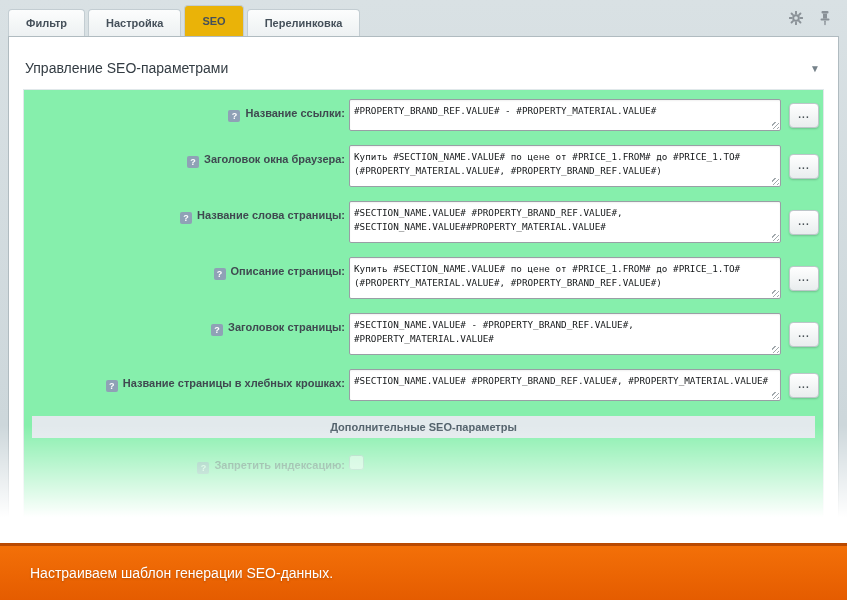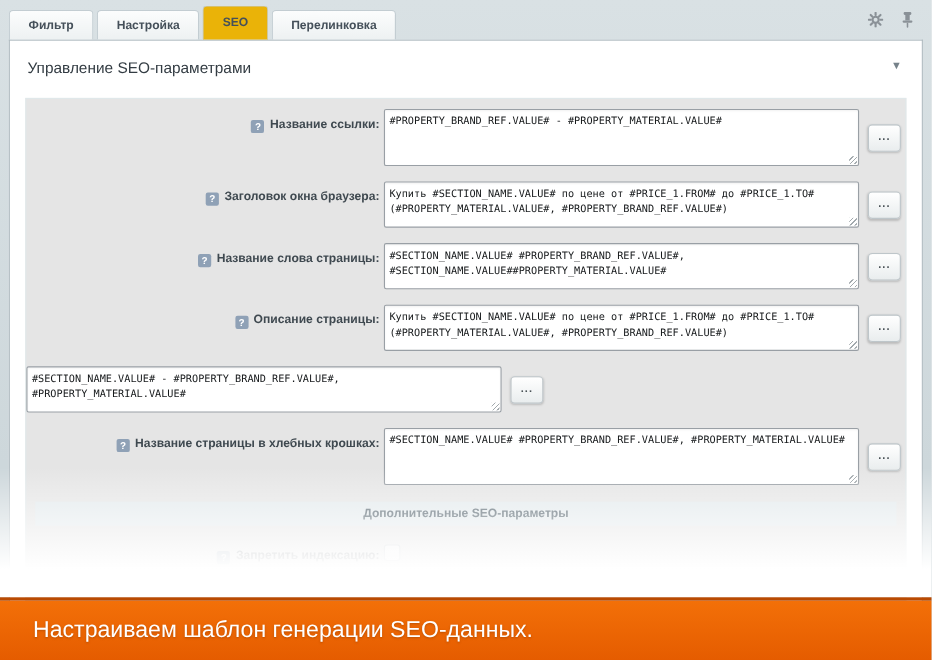--- a/index.html
+++ b/index.html
@@ -11,50 +11,50 @@
   
   .tabbar{position:absolute;top:0;left:0;right:0;height:36px;display:flex;align-items:flex-end;padding-left:8px;box-sizing:border-box;z-index:2}
   .tab{position:relative;margin-right:3px;height:27px;box-sizing:border-box;display:flex;align-items:center;
     padding:0 17px;background:linear-gradient(#fcfdfd,#edf1f2);border:1px solid #c3cdd2;border-bottom:none;
     border-radius:4px 4px 0 0;font-size:11px;font-weight:bold;color:#45505a;cursor:pointer;white-space:nowrap}
   .tab.active{height:31px;background:#eab308;z-index:3}
   .tabbar-icons{position:absolute;right:16px;top:10px;display:flex;gap:16px;align-items:center}
   .tabbar-icons svg{display:block;cursor:pointer}
   
   .panel{position:absolute;left:8px;right:8px;top:36px;bottom:0;background:#fff;border:1px solid #b0bbc0;border-bottom:none;box-sizing:border-box;z-index:1}
-  .panel-header{display:flex;justify-content:space-between;padding:16px 16px 0 16px;height:30px;box-sizing:content-box}
+  .panel-header{display:flex;justify-content:space-between;align-items:center;padding:16px 16px 0 16px;height:30px;box-sizing:content-box}
   .panel-title{font-size:14px;color:#333c43}
   .collapse{font-size:10px;color:#76828a;cursor:pointer;padding:2px}
-  .inner{position:absolute;left:14px;right:14px;top:52px;bottom:0;background:#e5e5e5;border:1px solid #e0e8ea;box-sizing:border-box;padding-top:9px}
+  .inner{position:absolute;left:14px;right:14px;top:52px;bottom:0;background:#86efac;border:1px solid #e0e8ea;box-sizing:border-box;padding-top:9px}
   
   .row{display:flex;margin-bottom:14px}
   .cell-l{flex:0 0 325px;box-sizing:border-box;text-align:right;padding:7px 4px 0 0;font-size:11px;font-weight:bold;color:#3f4950;line-height:14px}
   .help{display:inline-block;width:12px;height:12px;background:#8fa1b6;border-radius:2px;color:#fff;font-size:9px;line-height:12px;text-align:center;font-weight:bold;vertical-align:-2px;margin-right:5px;cursor:pointer}
   .cell-r{display:flex;align-items:center}
   .ta-wrap{position:relative}
   textarea{display:block;width:432px;box-sizing:border-box;border:1px solid #999fa5;border-radius:2px;background:#fff;
     font-family:"DejaVu Sans Mono",monospace;font-size:9.3px;line-height:14px;color:#15181a;padding:4px;
     resize:none;overflow:hidden;box-shadow:inset 0 1px 2px rgba(0,0,0,.06)}
-  textarea.h1{height:52px}
+  textarea.h1{height:32px}
   textarea.h2{height:42px}
   .grip{position:absolute;right:2px;bottom:2px;width:7px;height:7px;
     background:repeating-linear-gradient(135deg,transparent 0 2px,#a2a9ad 2px 3px);cursor:nwse-resize}
   .more{margin-left:8px;width:30px;height:25px;background:linear-gradient(#ffffff,#e9edee);border:1px solid #bec6ca;
     border-radius:4px;box-shadow:0 1px 2px rgba(0,0,0,.18);font-size:10px;font-weight:bold;color:#4a5257;
     letter-spacing:1px;line-height:1;cursor:pointer;font-family:"Liberation Sans",sans-serif}
   .section{height:22px;margin:15px 8px 13px;background:#e2e9ec;display:flex;align-items:center;justify-content:center;
     font-size:11px;font-weight:bold;color:#51606a}
   .checkbox-row{opacity:.5;margin-top:12px}
   .checkbox{width:13px;height:13px;border:1px solid #b9c1c7;border-radius:3px;background:#fff;display:inline-block;cursor:pointer}
   
   .fade{position:absolute;left:0;right:0;top:425px;height:118px;z-index:4;pointer-events:none;
     background:linear-gradient(rgba(255,255,255,0),rgba(255,255,255,1) 78%)}
   .banner{position:absolute;left:0;right:0;bottom:0;height:57px;box-sizing:border-box;z-index:6;
     border-top:3px solid #b94a02;background:linear-gradient(#f37008,#e55c00);
-    display:flex;align-items:center;padding-left:30px;color:#fff;font-size:21px;
+    display:flex;align-items:center;padding-left:30px;color:#fff;font-size:14px;
     text-shadow:0 1px 2px rgba(120,50,0,.45)}
 </style>
 </head>
 <body>
 
 <div class="tabbar">
   <div class="tab">
       <span>Фильтр</span>
     </div>
   <div class="tab">
@@ -147,20 +147,23 @@
       <div class="cell-r">
         <div class="ta-wrap">
           <textarea class="h2" style="">Купить #SECTION_NAME.VALUE# по цене от #PRICE_1.FROM# до #PRICE_1.TO# (#PROPERTY_MATERIAL.VALUE#, #PROPERTY_BRAND_REF.VALUE#)</textarea>
           <div class="grip"></div>
         </div>
         <button class="more">...</button>
       </div>
     </div>
 
     <div class="row">
+      <div class="cell-l">
+        <span class="help">?</span><span>Заголовок страницы:</span>
+      </div>
       <div class="cell-r">
         <div class="ta-wrap">
           <textarea class="h2" style="">#SECTION_NAME.VALUE# - #PROPERTY_BRAND_REF.VALUE#,
 #PROPERTY_MATERIAL.VALUE#</textarea>
           <div class="grip"></div>
         </div>
         <button class="more">...</button>
       </div>
     </div>
 

